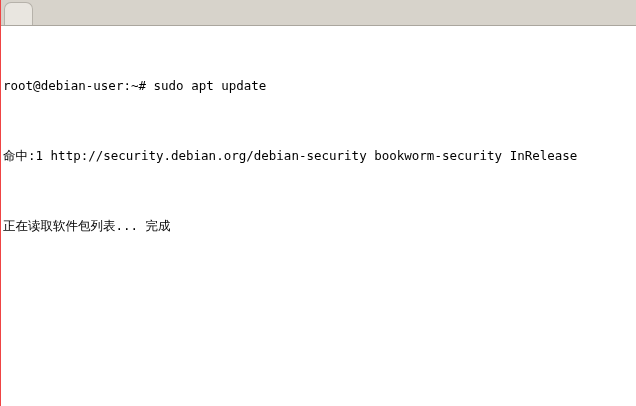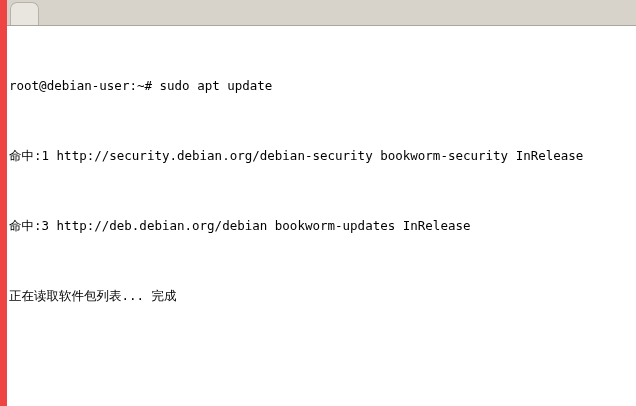--- a/index.html
+++ b/index.html
@@ -7,21 +7,21 @@
     padding: 0;
     width: 636px;
     height: 406px;
     overflow: hidden;
     background: #ffffff;
   }
   .window {
     width: 636px;
     height: 406px;
     box-sizing: border-box;
-    border-left: 7px solid #ef4444;
+    border-left: 1px solid #ef4444;
     display: flex;
     flex-direction: column;
   }
   .tabbar {
     height: 25px;
     flex: 0 0 25px;
     background: #d7d3cb;
     border-bottom: 1px solid #aaa69e;
     position: relative;
   }
@@ -57,21 +57,20 @@
 </head>
 <body>
 
 <div class="window">
   <div class="tabbar">
     <div class="tab"></div>
   </div>
   <div class="terminal">
     <div class="line">root@debian-user:~# sudo apt update</div>
     <div class="line">命中:1 http://security.debian.org/debian-security bookworm-security InRelease</div>
-    <div class="line">命中:3 http://deb.debian.org/debian bookworm-updates InRelease</div>
     <div class="line">正在读取软件包列表... 完成</div>
     
     
     
     
     
     
     
     
     

